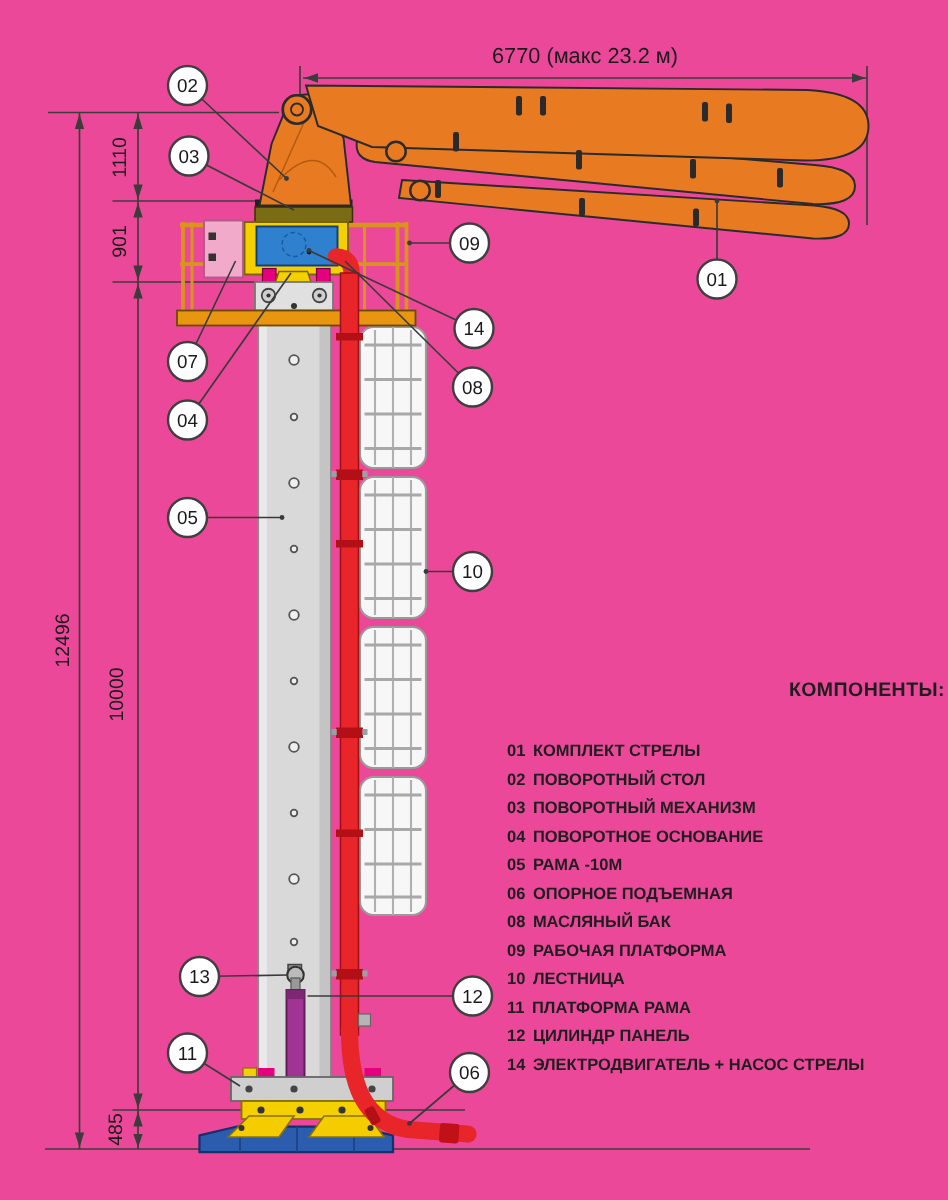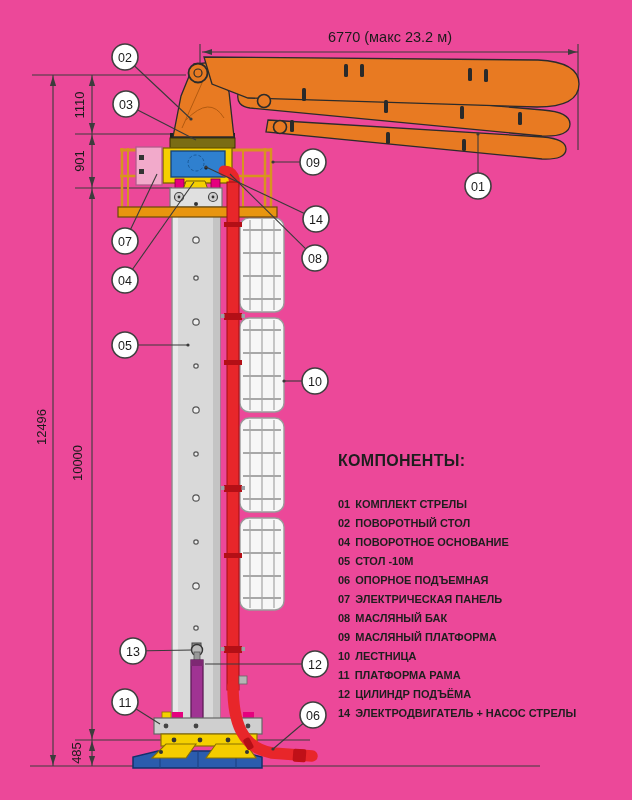--- a/index.html
+++ b/index.html
@@ -8,21 +8,21 @@
   .stage svg{position:absolute;left:0;top:0;}
   svg text{font-family:"Liberation Sans",sans-serif;fill:#1b1b1b;}
   .dim-text{font-size:13px;}
   .dim-top{font-size:14.5px;}
   .callout-circle{fill:#ffffff;stroke:#3f3f3f;stroke-width:1.6;}
   .callout-num{font-size:12.5px;text-anchor:middle;}
   .leader{stroke:#3a3a3a;stroke-width:1.1;fill:none;}
   .dimline{stroke:#3c3c3c;stroke-width:1.1;fill:none;}
   .arrow{fill:#3c3c3c;stroke:none;}
   .components{position:absolute;left:338px;top:452px;width:292px;color:#1e1e1e;}
-  .comp-title{font-size:16px;font-weight:700;letter-spacing:.3px;margin-bottom:25px;}
+  .comp-title{font-size:13px;font-weight:700;letter-spacing:.3px;margin-bottom:25px;text-align:right;}
   .comp-item{font-size:11px;font-weight:600;line-height:19px;white-space:nowrap;}
   .comp-num{margin-right:5px;display:inline-block;}
 </style>
 </head>
 <body>
 
 <div class="stage">
 
 <svg width="632" height="800" viewBox="0 0 632 800">
 
@@ -338,25 +338,25 @@
   <g>
     <circle class="callout-circle" cx="313" cy="715" r="13"></circle>
     <text class="callout-num" x="313" y="719.5">06</text>
   </g>
 </svg>
 
   <div class="components">
     <div class="comp-title">КОМПОНЕНТЫ:</div>
     <div class="comp-item"><span class="comp-num">01</span><span>КОМПЛЕКТ СТРЕЛЫ</span></div>
     <div class="comp-item"><span class="comp-num">02</span><span>ПОВОРОТНЫЙ СТОЛ</span></div>
+    <div class="comp-item"><span class="comp-num">03</span><span>ПОВОРОТНЫЙ МЕХАНИЗМ</span></div>
     <div class="comp-item"><span class="comp-num">04</span><span>ПОВОРОТНОЕ ОСНОВАНИЕ</span></div>
-    <div class="comp-item"><span class="comp-num">05</span><span>СТОЛ -10М</span></div>
+    <div class="comp-item"><span class="comp-num">05</span><span>РАМА -10М</span></div>
     <div class="comp-item"><span class="comp-num">06</span><span>ОПОРНОЕ ПОДЪЕМНАЯ</span></div>
-    <div class="comp-item"><span class="comp-num">07</span><span>ЭЛЕКТРИЧЕСКАЯ ПАНЕЛЬ</span></div>
     <div class="comp-item"><span class="comp-num">08</span><span>МАСЛЯНЫЙ БАК</span></div>
-    <div class="comp-item"><span class="comp-num">09</span><span>МАСЛЯНЫЙ ПЛАТФОРМА</span></div>
+    <div class="comp-item"><span class="comp-num">09</span><span>РАБОЧАЯ ПЛАТФОРМА</span></div>
     <div class="comp-item"><span class="comp-num">10</span><span>ЛЕСТНИЦА</span></div>
     <div class="comp-item"><span class="comp-num">11</span><span>ПЛАТФОРМА РАМА</span></div>
-    <div class="comp-item"><span class="comp-num">12</span><span>ЦИЛИНДР ПОДЪЁМА</span></div>
+    <div class="comp-item"><span class="comp-num">12</span><span>ЦИЛИНДР ПАНЕЛЬ</span></div>
     <div class="comp-item"><span class="comp-num">14</span><span>ЭЛЕКТРОДВИГАТЕЛЬ + НАСОС СТРЕЛЫ</span></div>
   </div>
 
 </div>
 
 </body></html>

